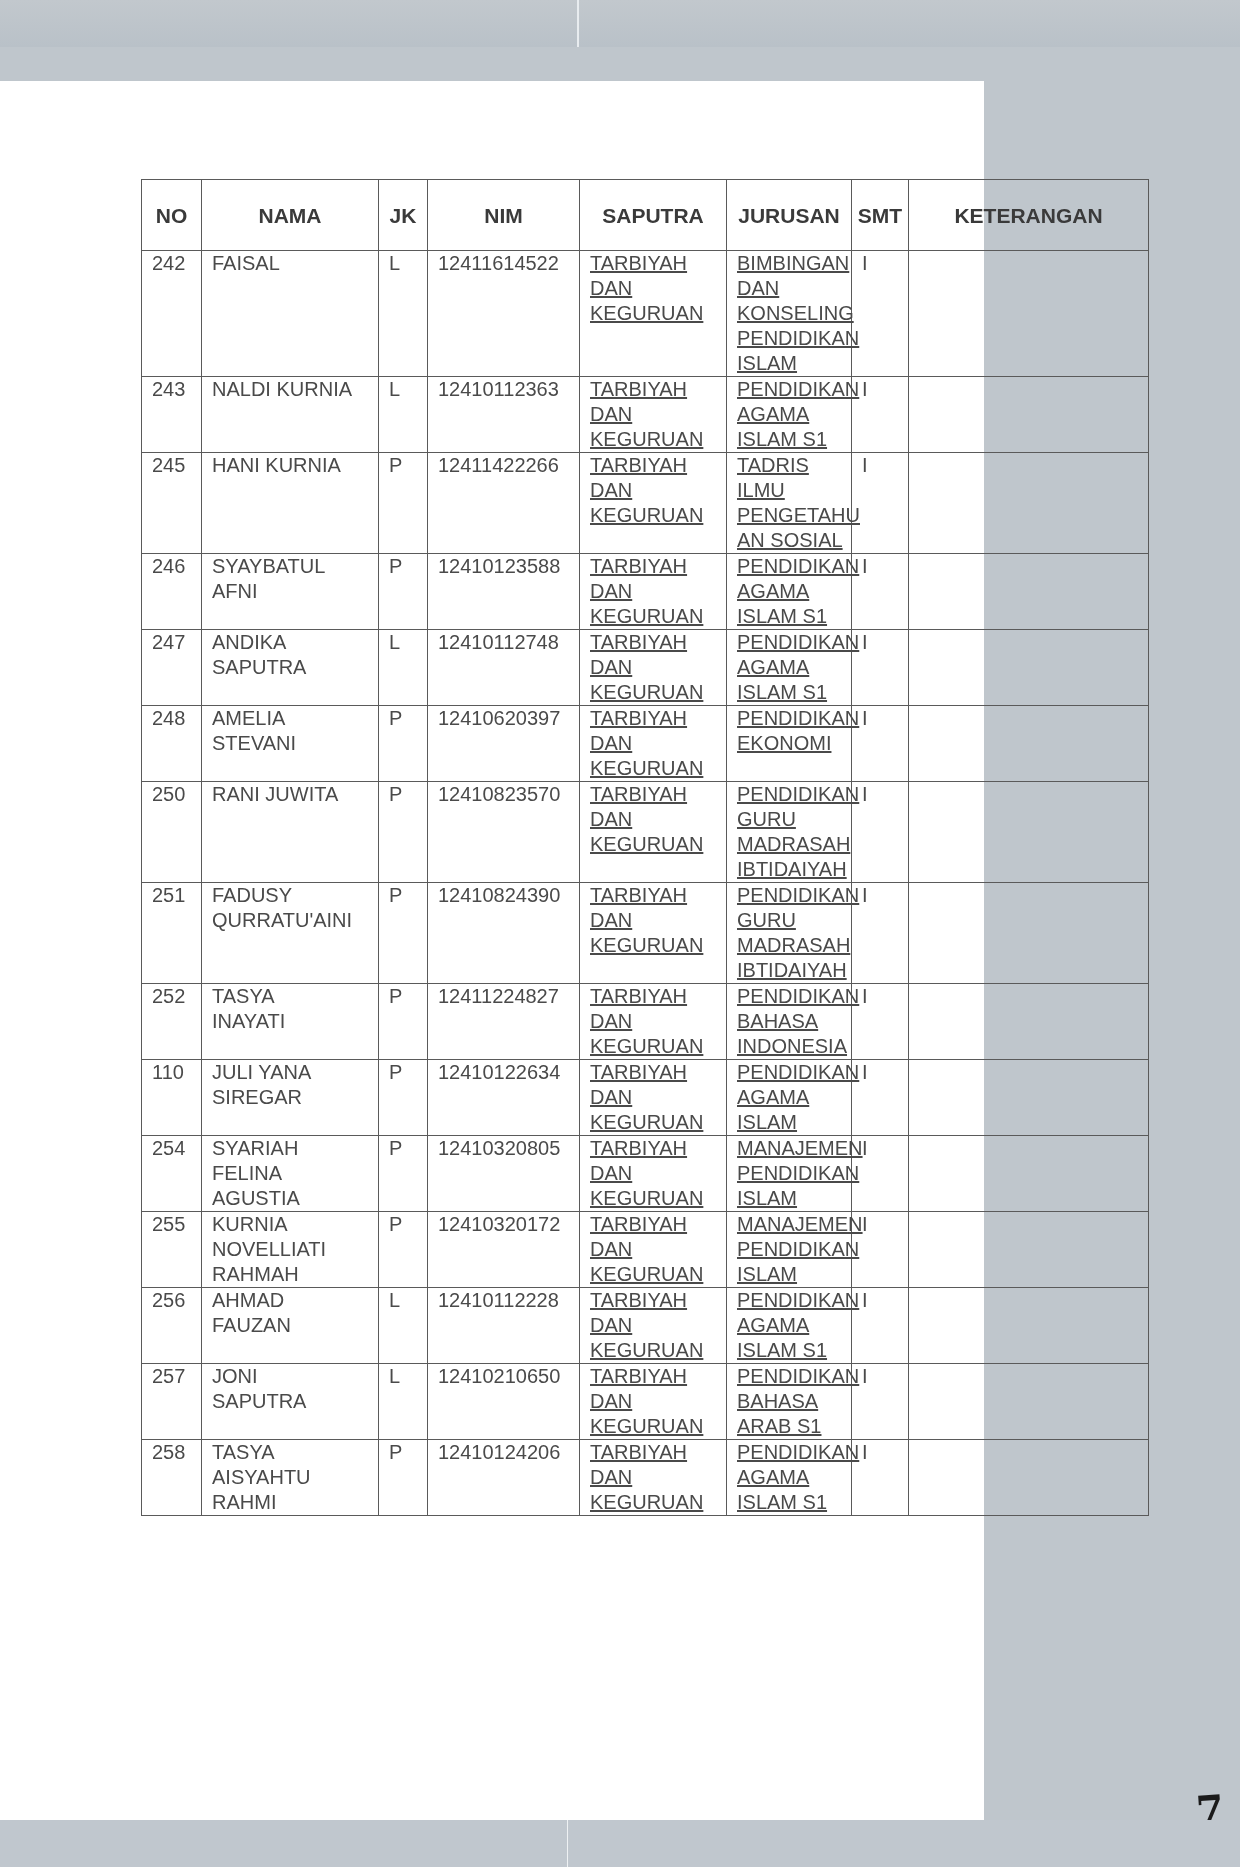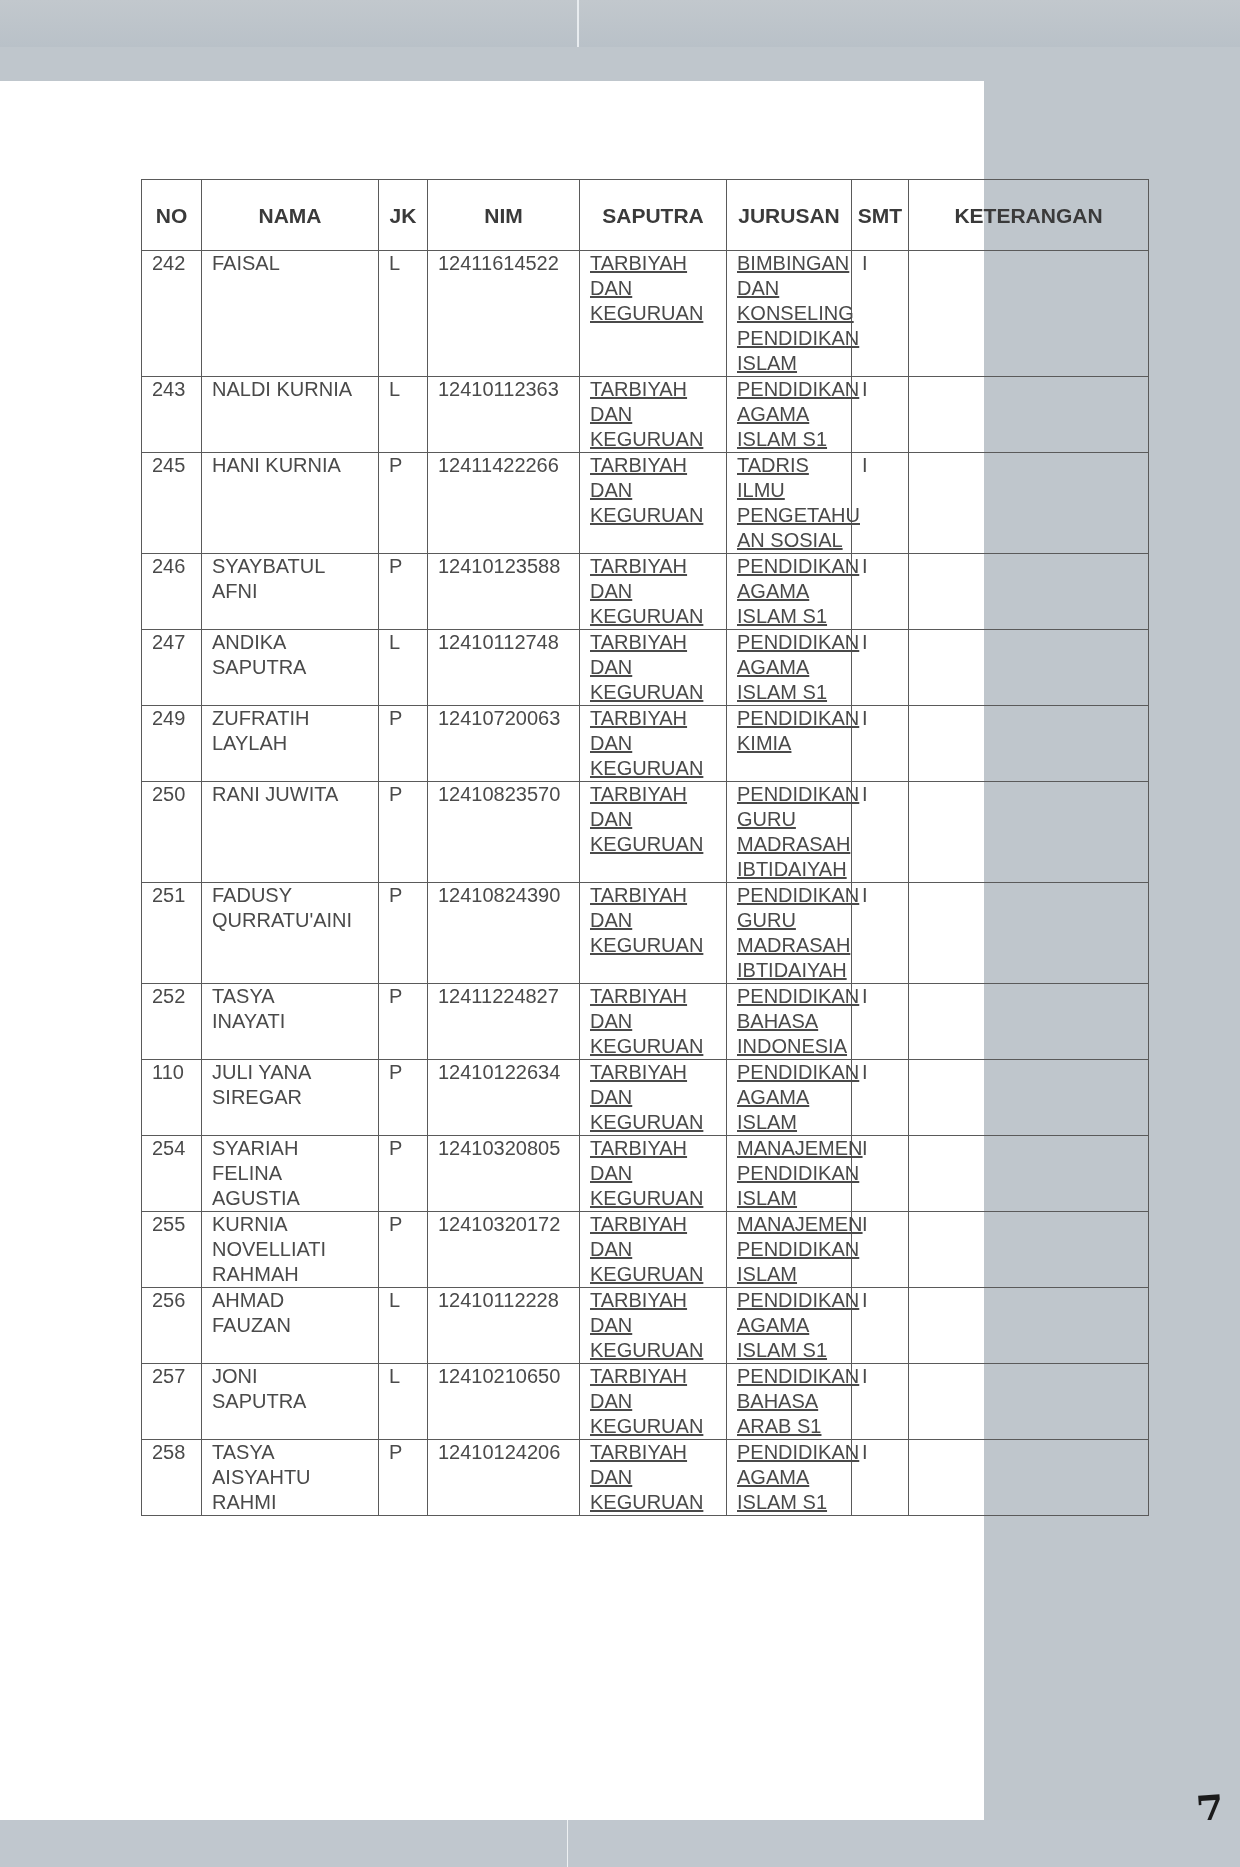--- a/index.html
+++ b/index.html
@@ -192,35 +192,35 @@
           </td>
           <td class="jur">
             <span class="line">PENDIDIKAN</span>
             <span class="line">AGAMA</span>
             <span class="line">ISLAM S1</span>
           </td>
           <td class="smt">I</td>
           <td class="ket"></td>
         </tr>
         <tr>
-          <td class="no">249</td>
-          <td class="nama">
-            <span class="line">ZUFRATIH</span>
-            <span class="line">LAYLAH</span>
-          </td>
-          <td class="jk">P</td>
-          <td class="nim">12410720063</td>
-          <td class="fak">
-            <span class="line">TARBIYAH</span>
-            <span class="line">DAN</span>
-            <span class="line">KEGURUAN</span>
-          </td>
-          <td class="jur">
-            <span class="line">PENDIDIKAN</span>
-            <span class="line">KIMIA</span>
+          <td class="no">248</td>
+          <td class="nama">
+            <span class="line">AMELIA</span>
+            <span class="line">STEVANI</span>
+          </td>
+          <td class="jk">P</td>
+          <td class="nim">12410620397</td>
+          <td class="fak">
+            <span class="line">TARBIYAH</span>
+            <span class="line">DAN</span>
+            <span class="line">KEGURUAN</span>
+          </td>
+          <td class="jur">
+            <span class="line">PENDIDIKAN</span>
+            <span class="line">EKONOMI</span>
           </td>
           <td class="smt">I</td>
           <td class="ket"></td>
         </tr>
         <tr>
           <td class="no">250</td>
           <td class="nama">
             <span class="line">RANI JUWITA</span>
           </td>
           <td class="jk">P</td>

